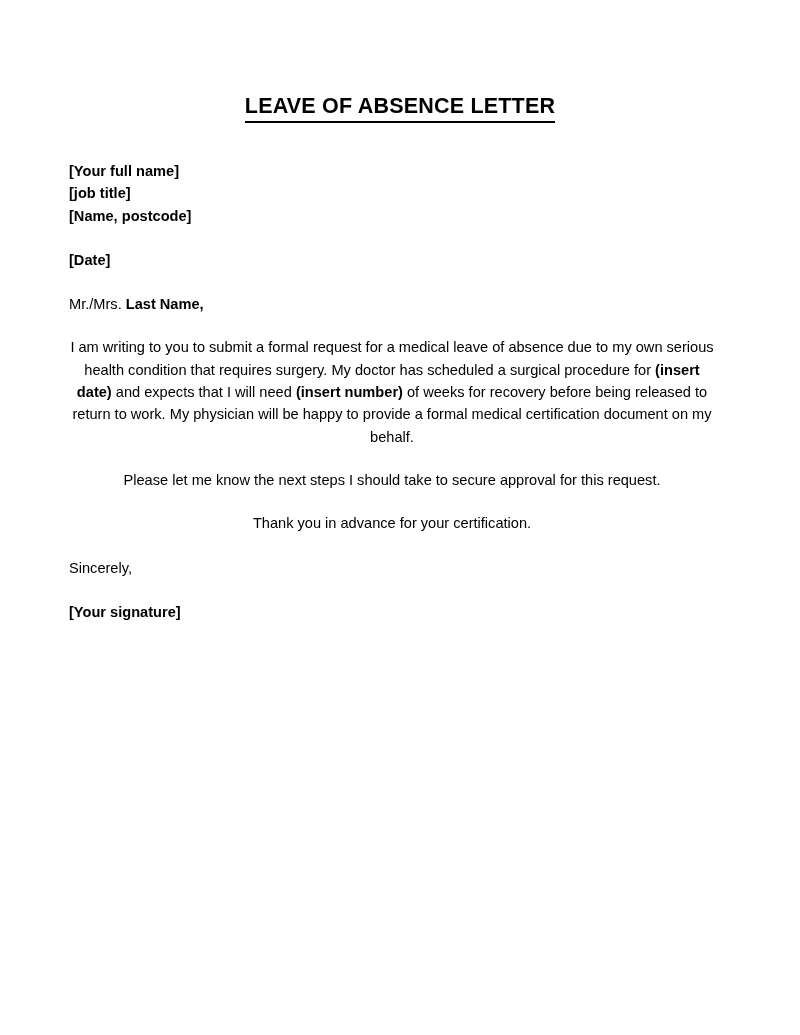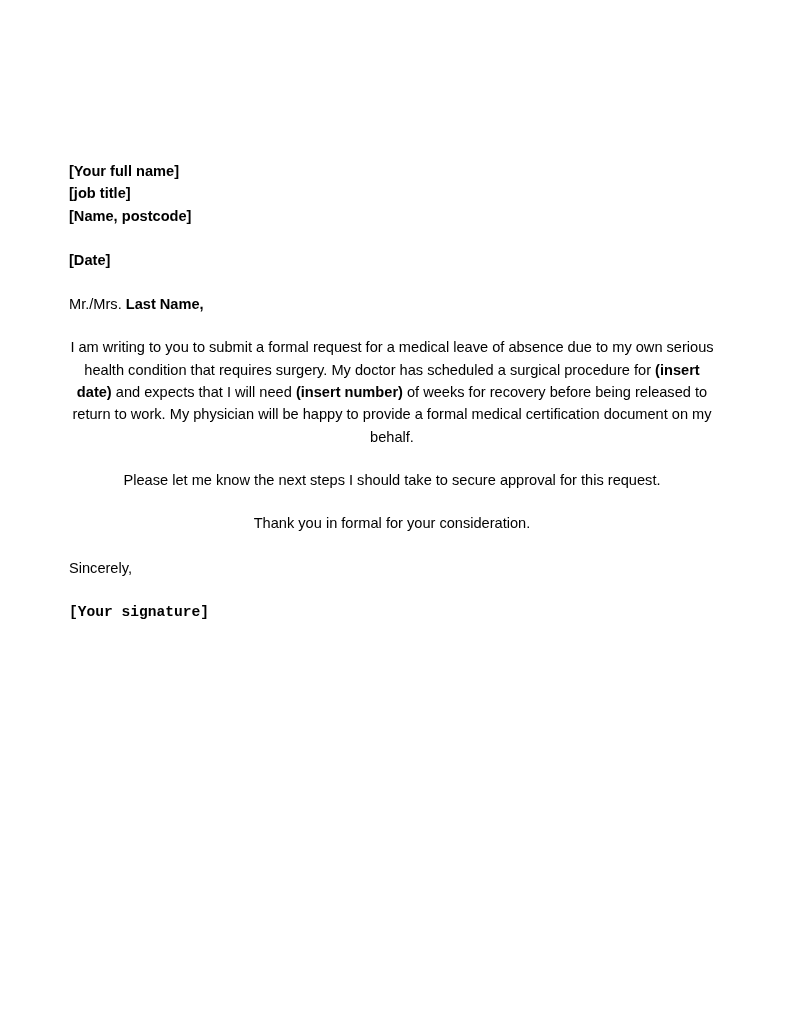--- a/index.html
+++ b/index.html
@@ -56,57 +56,60 @@
 
   .blk {
     margin: 0;
   }
 
   .blk-sender      { margin-bottom: 22px; }
   .blk-date        { margin-bottom: 22px; }
   .blk-salutation  { margin-bottom: 21px; }
   .blk-para        { margin-bottom: 21px; }
   .blk-closing     { margin-bottom: 22px; }
-  .blk-signature   { margin-bottom: 8px; font-family: Liberation Mono, monospace; }
+  .blk-signature   { margin-bottom: 8px; }
 
   .line { display: block; }
 
   .bold { font-weight: bold; }
   .reg  { font-weight: normal; }
 
   .para {
     text-align: center;
     max-width: 646px;
   }
 </style>
 </head>
 <body style="background: rgb(255, 255, 255); color: rgb(0, 0, 0);">
 
 <div class="page">
 
+  <div class="title-block">
+    <span class="doc-title" style="border-bottom-color: rgb(0, 0, 0);">LEAVE OF ABSENCE LETTER</span>
+  </div>
 
   <div class="content">
 
     <div class="blk blk-sender">
       <span class="line bold">[Your full name]</span>
       <span class="line bold">[job title]</span>
       <span class="line bold">[Name, postcode]</span>
     </div>
 
     <div class="blk blk-date">
       <span class="line bold">[Date]</span>
     </div>
 
     <div class="blk blk-salutation">
       <span class="reg">Mr./Mrs. </span><span class="bold">Last Name,</span>
     </div>
 
     <div class="blk blk-para para"><span class="reg">I am writing to you to submit a formal request for a medical leave of absence due to my own serious health condition that requires surgery. My doctor has scheduled a surgical procedure for </span><span class="bold">(insert date)</span><span class="reg"> and expects that I will need </span><span class="bold">(insert number)</span><span class="reg"> of weeks for recovery before being released to return to work. My physician will be happy to provide a formal medical certification document on my behalf.</span></div>
     <div class="blk blk-para para"><span class="reg">Please let me know the next steps I should take to secure approval for this request.</span></div>
-    <div class="blk blk-closing para"><span class="reg">Thank you in formal for your consideration.</span></div>
+    <div class="blk blk-closing para"><span class="reg">Thank you in advance for your certification.</span></div>
 
     <div class="blk blk-closing">
       <span class="line reg">Sincerely,</span>
     </div>
 
     <div class="blk blk-signature">
       <span class="line bold">[Your signature]</span>
     </div>
 
   </div>

